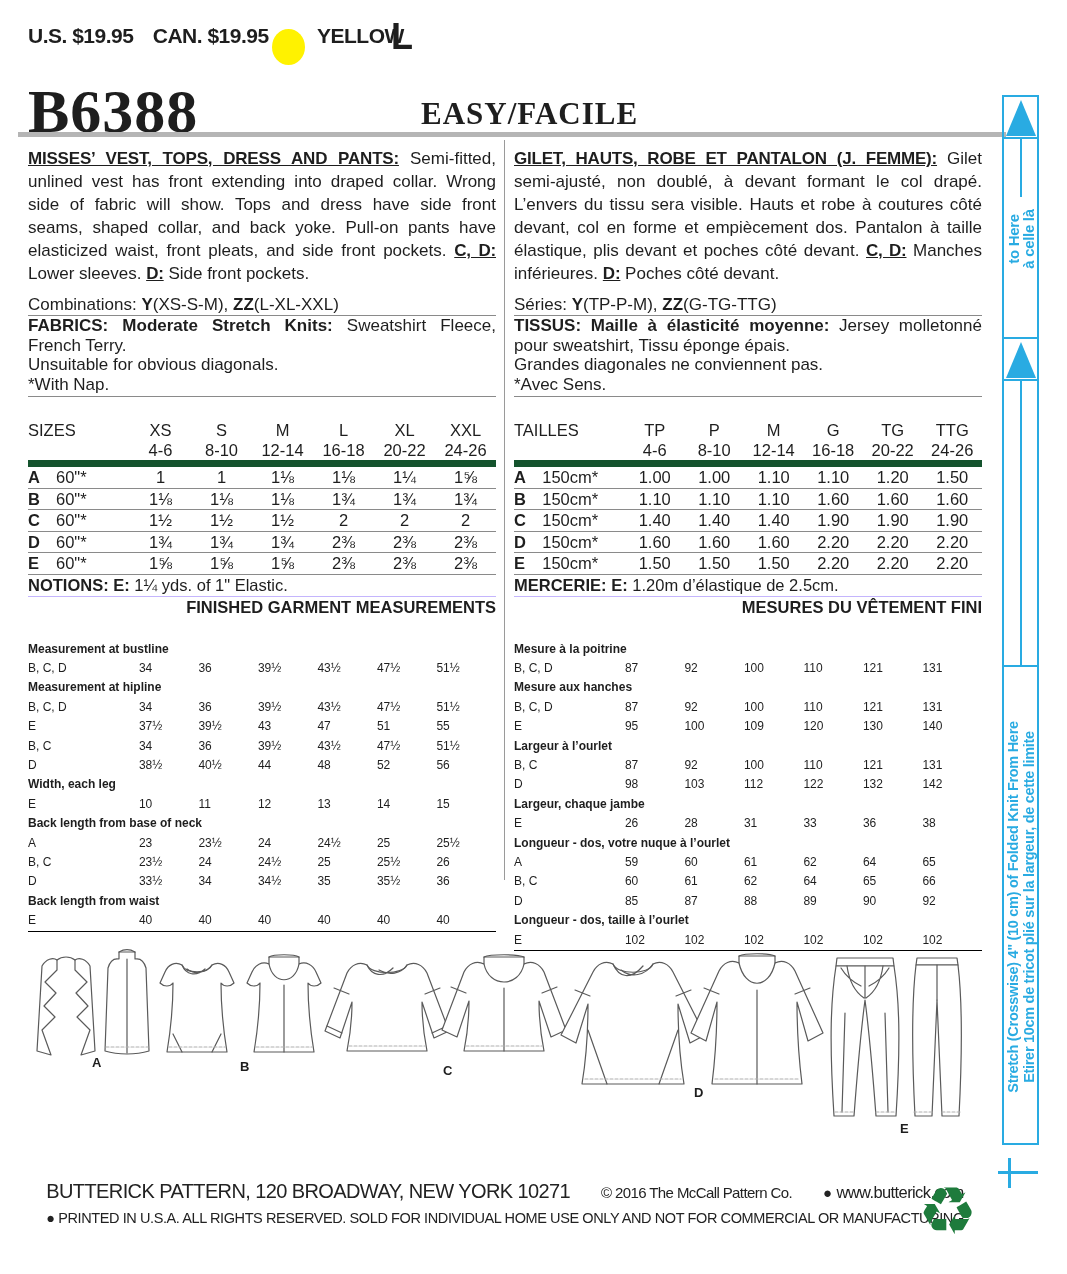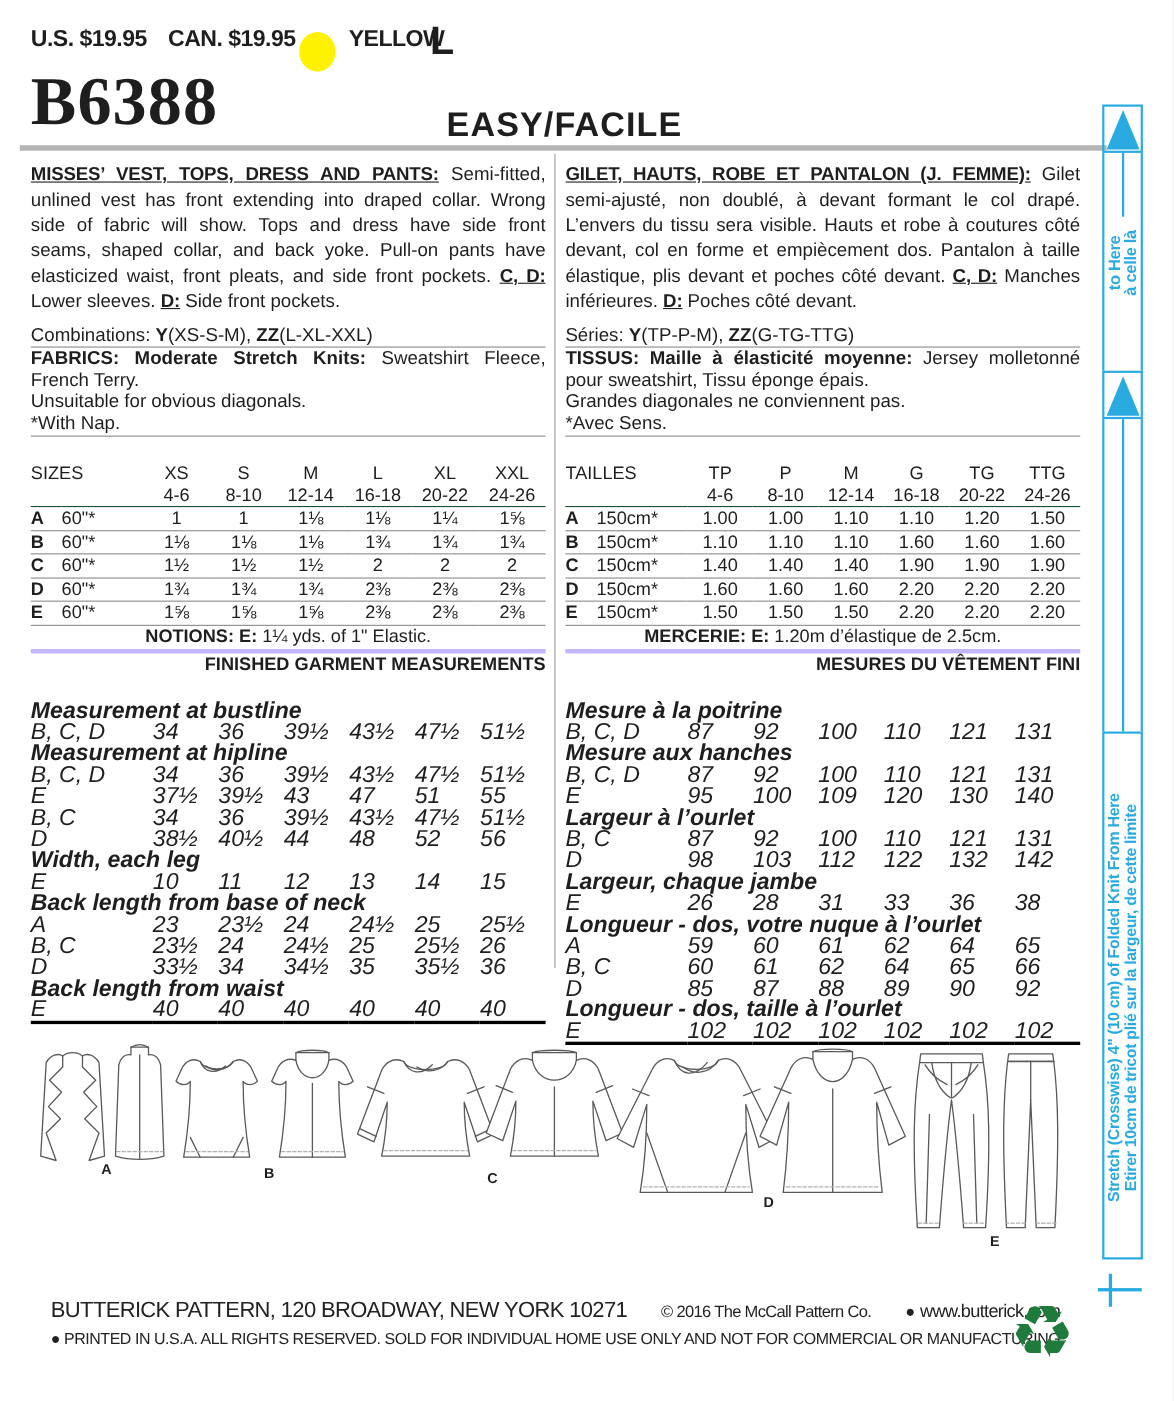--- a/index.html
+++ b/index.html
@@ -4,45 +4,45 @@
 <style>
   html,body{margin:0;padding:0;background:#e8e8e8;}
   .sheet{position:relative;width:1067px;height:1274px;background:#ffffff;overflow:hidden;
          font-family:"Liberation Sans",sans-serif;color:#1e1e1e;}
   
   .price-line{position:absolute;top:24px;left:28px;font-weight:bold;font-size:21px;letter-spacing:-0.5px;white-space:nowrap;}
   .price-line .gap{display:inline-block;width:14px;}
   .color-dot{position:absolute;top:29px;left:272px;width:33px;height:36px;border-radius:50%;background:#FFF200;}
   .color-name{position:absolute;top:24px;left:317px;font-weight:bold;font-size:21px;letter-spacing:-0.5px;}
   .size-letter{position:absolute;top:16px;left:391px;font-weight:bold;font-size:36px;}
-  .pattern-number{position:absolute;top:58px;left:28px;font-family:"Liberation Serif",serif;font-weight:bold;font-size:62px;letter-spacing:1px;}
-  .difficulty{position:absolute;top:96px;left:406px;font-family:Liberation Sans, sans-serif;font-weight:bold;font-size:31px;letter-spacing:1px;}
+  .pattern-number{position:absolute;top:76px;left:28px;font-family:"Liberation Serif",serif;font-weight:bold;font-size:62px;letter-spacing:1px;}
+  .difficulty{position:absolute;top:96px;left:421px;font-family:Liberation Serif, serif;font-weight:bold;font-size:31px;letter-spacing:1px;}
   .header-rule{position:absolute;top:132px;left:18px;width:988px;height:5px;background:#b5b5b5;}
   .column-divider{position:absolute;left:504px;top:140px;width:1px;height:740px;background:#9a9a9a;}
   
   .col{position:absolute;top:147px;width:468px;font-size:17px;line-height:23px;}
   .col-en{left:28px;} .col-fr{left:514px;}
   .desc{height:140px;text-align:justify;overflow:hidden;}
   .desc b{letter-spacing:-0.2px;text-decoration:underline;}
   .spacer{height:6px;}
   .combos{height:22px;border-bottom:1px solid #8a8a8a;white-space:nowrap;overflow:hidden;}
   .fabrics-block{height:80px;line-height:19.5px;border-bottom:1px solid #8a8a8a;overflow:hidden;}
   .fabrics-p{text-align:justify;}
   table{border-collapse:collapse;width:100%;margin-top:23px;}
   .yardage{font-size:16.5px;}
   .yardage th{font-weight:normal;text-align:center;padding:0;line-height:20px;}
   .yardage th.szlab{text-align:left;}
-  .yardage thead tr.ranges{border-bottom:1px solid #14532d;}
+  .yardage thead tr.ranges{border-bottom:7px solid #14532d;}
   .yardage tbody tr{border-bottom:1px solid #8a8a8a;}
   .yardage td{padding:0;line-height:20.5px;text-align:center;}
   .yardage td.rl{font-weight:bold;text-align:left;}
   .yardage td:nth-child(2){text-align:left;}
-  .notions{height:21px;line-height:21px;font-size:16.5px;border-bottom:4px solid #c4b5fd;white-space:nowrap;overflow:hidden;text-align:center;}
+  .notions{height:21px;line-height:21px;font-size:16.5px;border-bottom:1px solid #c4b5fd;white-space:nowrap;overflow:hidden;}
   .meas-title{height:20px;line-height:20px;font-weight:bold;font-size:16.5px;text-align:right;}
-  .meas{font-size:21px;border-bottom:3px solid #000000;font-style:italic;}
+  .meas{font-size:12px;border-bottom:1px solid #000000;}
   .meas td{padding:0;line-height:19.4px;text-align:left;}
   .meas td.sec{font-weight:bold;}
   
   .strip{position:absolute;left:1002px;top:95px;width:37px;}
   .sbox{box-sizing:border-box;position:relative;}
   .arrow-box{height:44px;border:2px solid #29ABE2;}
   .tri{position:absolute;left:50%;bottom:1px;transform:translateX(-50%);width:0;height:0;
        border-left:15px solid transparent;border-right:15px solid transparent;border-bottom:36px solid #29ABE2;}
   .label-box{height:198px;border-left:2px solid #29ABE2;border-right:2px solid #29ABE2;}
   .line-box{height:284px;border-left:2px solid #29ABE2;border-right:2px solid #29ABE2;}

